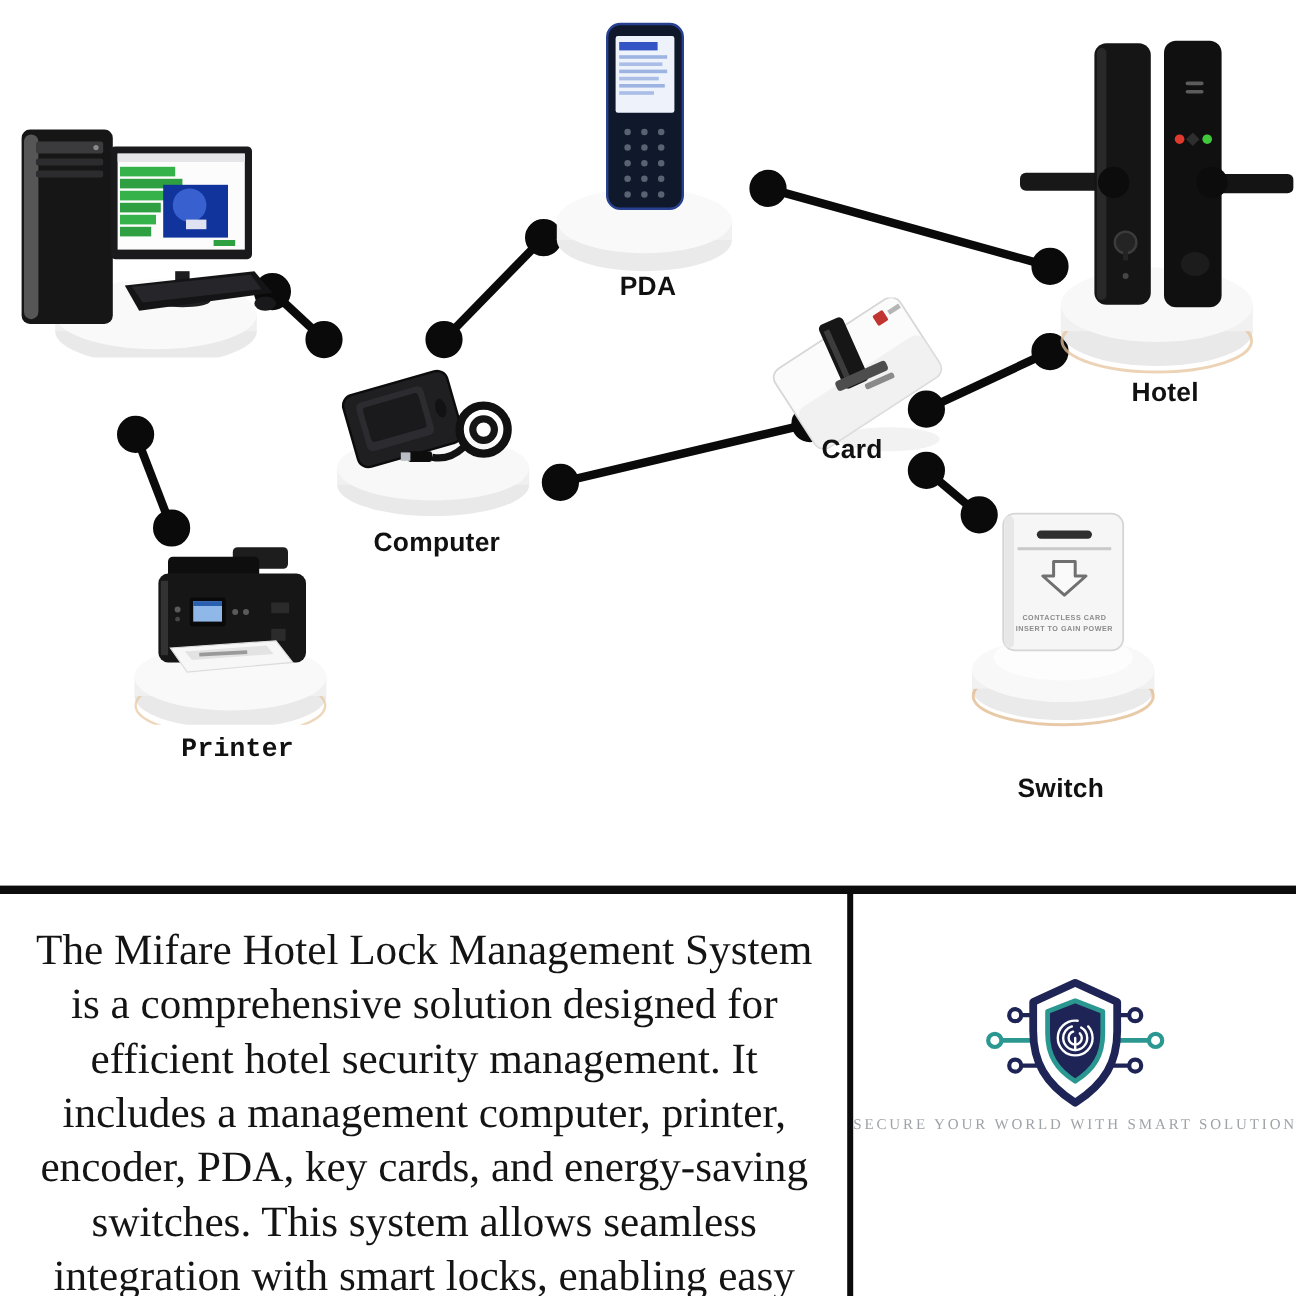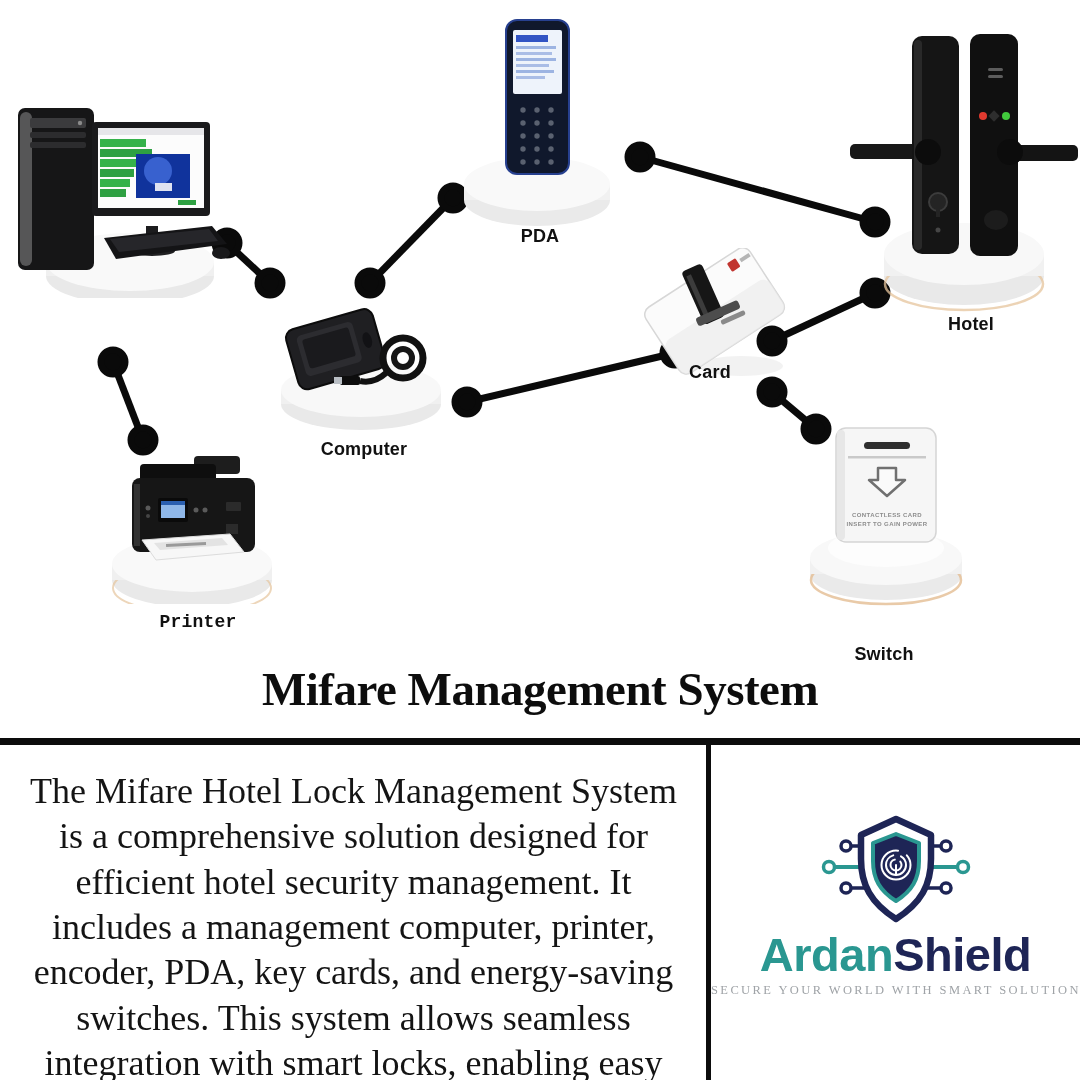--- a/index.html
+++ b/index.html
@@ -3,21 +3,21 @@
 <meta charset="utf-8">
 <style>
   html,body{margin:0;padding:0;background:#ffffff;}
   .canvas{
     position:relative;width:1080px;height:1080px;background:#ffffff;overflow:hidden;
     font-family:"Liberation Sans",sans-serif;
   }
   .abs{position:absolute;}
   .node-label{
     position:absolute;text-align:center;font-weight:700;color:#111111;
-    font-size:18px;line-height:1.35;letter-spacing:.2px;
+    font-size:22px;line-height:1.35;letter-spacing:.2px;
     font-family:"Liberation Sans",sans-serif;
   }
   .connectors{position:absolute;left:0;top:0;width:1080px;height:740px;}
   .poster-title{
     position:absolute;left:0;top:662px;width:1080px;text-align:center;
     font-family:"Liberation Serif",serif;font-weight:700;font-size:47px;
     color:#0d0d0d;letter-spacing:-.5px;margin:0;
   }
   .rule-h{position:absolute;left:0;top:738px;width:1080px;height:7px;background:#0c0c0c;}
   .bottom{position:absolute;left:0;top:745px;width:1080px;height:335px;}
@@ -256,21 +256,20 @@
       <rect x="31" y="6" width="8" height="110" rx="4" fill="#e7e7e7"></rect>
       <rect x="58" y="18" width="46" height="7" rx="3.5" fill="#2f2f2f"></rect>
       <rect x="42" y="32" width="78" height="2.5" fill="#c9c9c9"></rect>
       <path d="M72,44 h18 v12 h9 l-18,16 l-18,-16 h9 z" fill="#fafafa" stroke="#707070" stroke-width="2.5" stroke-linejoin="round"></path>
       <text x="81" y="93" text-anchor="middle" font-size="6" letter-spacing="0.4" fill="#8c8c8c" font-family="Liberation Sans, sans-serif" font-weight="700">CONTACTLESS CARD</text>
       <text x="81" y="102" text-anchor="middle" font-size="6" letter-spacing="0.4" fill="#8c8c8c" font-family="Liberation Sans, sans-serif" font-weight="700">INSERT TO GAIN POWER</text>
     </svg>
     <div class="node-label" style="left:834px;top:642px;width:100px;">Switch</div>
   </div>
 
-  <h1 class="poster-title">Mifare Management System</h1>
 
   <div class="rule-h"></div>
 
   <div class="bottom">
     <p class="desc">The Mifare Hotel Lock Management System is a comprehensive solution designed for efficient hotel security management. It includes a management computer, printer, encoder, PDA, key cards, and energy-saving switches. This system allows seamless integration with smart locks, enabling easy access control, guest room management, and operational efficiency. Ideal for modern hotels seeking to enhance security and streamline guest services.</p>
 
     <div class="divider-v"></div>
 
     <div class="logo-block">
       <svg class="logo-shield" width="156" height="114" viewBox="0 0 156 114" style="margin-left:auto;margin-right:auto;">
@@ -293,20 +292,17 @@
 
         <path d="M55,32 L78,23 L101,32 L101,50 C101,68 94,80 78,90 C62,80 55,68 55,50 Z" fill="#1e2556" stroke="#2a9791" stroke-width="4" stroke-linejoin="round"></path>
 
         <g fill="none" stroke="#ffffff" stroke-width="2" stroke-linecap="round">
           <circle cx="78" cy="54" r="14.5" stroke-dasharray="70 10"></circle>
           <circle cx="78" cy="54" r="10" stroke-dasharray="44 8"></circle>
           <circle cx="78" cy="54" r="5.5" stroke-dasharray="24 6"></circle>
           <path d="M78,54 v10"></path>
         </g>
       </svg>
-      <div class="wordmark">
-        <span class="t1">Ardan</span><span class="t2">Shield</span>
-      </div>
       <div class="tagline">SECURE YOUR WORLD WITH SMART SOLUTIONS</div>
     </div>
   </div>
 
 </div>
 
 </body></html>

